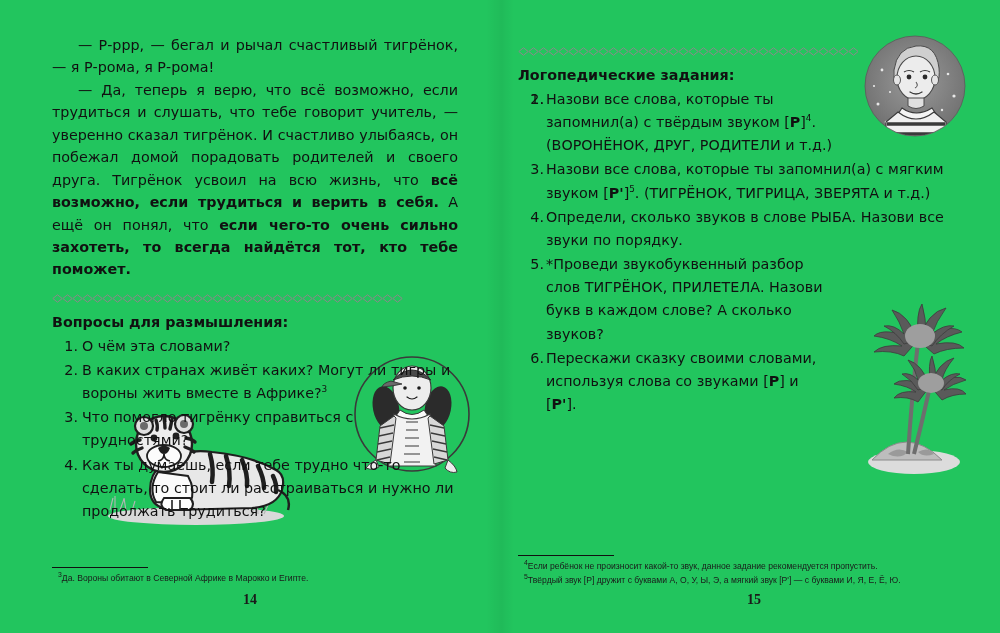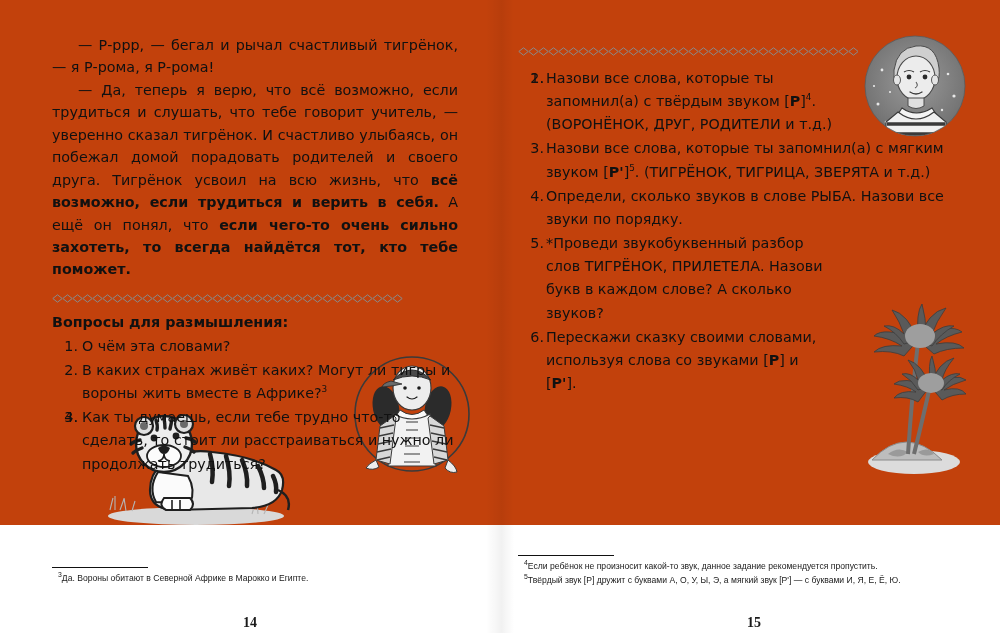--- a/index.html
+++ b/index.html
@@ -12,22 +12,22 @@
     width: 1000px;
     height: 633px;
     overflow: hidden;
     font-family: "DejaVu Sans", "Liberation Sans", sans-serif;
     color: #111111;
   }
 
   .spread {
     position: relative;
     width: 1000px;
-    height: 525px;
-    background: #c2410c;
+    height: 633px;
+    background: #22c55e;
     display: flex;
   }
 
   .page {
     position: relative;
     width: 500px;
     height: 633px;
     box-sizing: border-box;
   }
   .page-left  { padding: 34px 42px 0 52px; }
@@ -121,21 +121,21 @@
   }
   .footnotes p { margin: 0 0 1px 0; text-indent: 6px; }
   .footnotes sup { font-size: 0.8em; }
 
   .fn-left  { bottom: 48px; left: 52px; right: 120px; }
   .fn-right { bottom: 46px; left: 18px; right: 18px; }
 
   
   .folio {
     position: absolute;
-    bottom: 2px;
+    bottom: 25px;
     width: 100%;
     left: 0;
     text-align: center;
     font-family: "Liberation Serif", serif;
     font-size: 14px;
     font-weight: 700;
     color: #1a1a1a;
   }
   .folio-left  { padding-right: 28px; }
   .folio-right { padding-left: 4px; }
@@ -326,20 +326,21 @@
       <li>
         <span class="num">1.</span>
         <span>О чём эта словами?</span>
       </li>
       <li>
         <span class="num">2.</span>
         <span>В каких странах живёт каких? Могут ли тигры и вороны жить вместе в Африке?</span><sup>3</sup>
       </li>
       <li>
         <span class="num">3.</span>
+        <span>Что помогло тигрёнку справиться с трудностями?</span>
       </li>
       <li>
         <span class="num">4.</span>
         <span>Как ты думаешь, если тебе трудно что-то сделать, то стоит ли расстраиваться и нужно ли продолжать трудиться?</span>
       </li>
     </ol>
 
     <div class="footnotes fn-left">
       <div class="rule"></div>
       <p><sup>3</sup><span>Да.  Вороны обитают в Северной Африке в Марокко и Египте.</span></p>
@@ -477,20 +478,21 @@
           <use href="#dia-r" x="280"></use>
             <use href="#dia-r" x="290"></use>
             <use href="#dia-r" x="300"></use>
             <use href="#dia-r" x="310"></use>
           <use href="#dia-r" x="320"></use>
             <use href="#dia-r" x="330"></use>
         </g>
       </svg>
     </div>
 
+    <div class="section-title">Логопедические задания:</div>
 
     <ol class="tasks narrow">
       <li style="max-width:300px">
         <span class="num">1.</span>
       </li>
       <li style="max-width:300px">
         <span class="num">2.</span>
         <span>Назови все слова, которые ты запомнил(а) с твёрдым звуком [</span><span class="sound">Р</span><span>]</span><sup>4</sup><span>. (ВОРОНЁНОК, ДРУГ, РОДИТЕЛИ и т.д.)</span>
       </li>
       <li>

